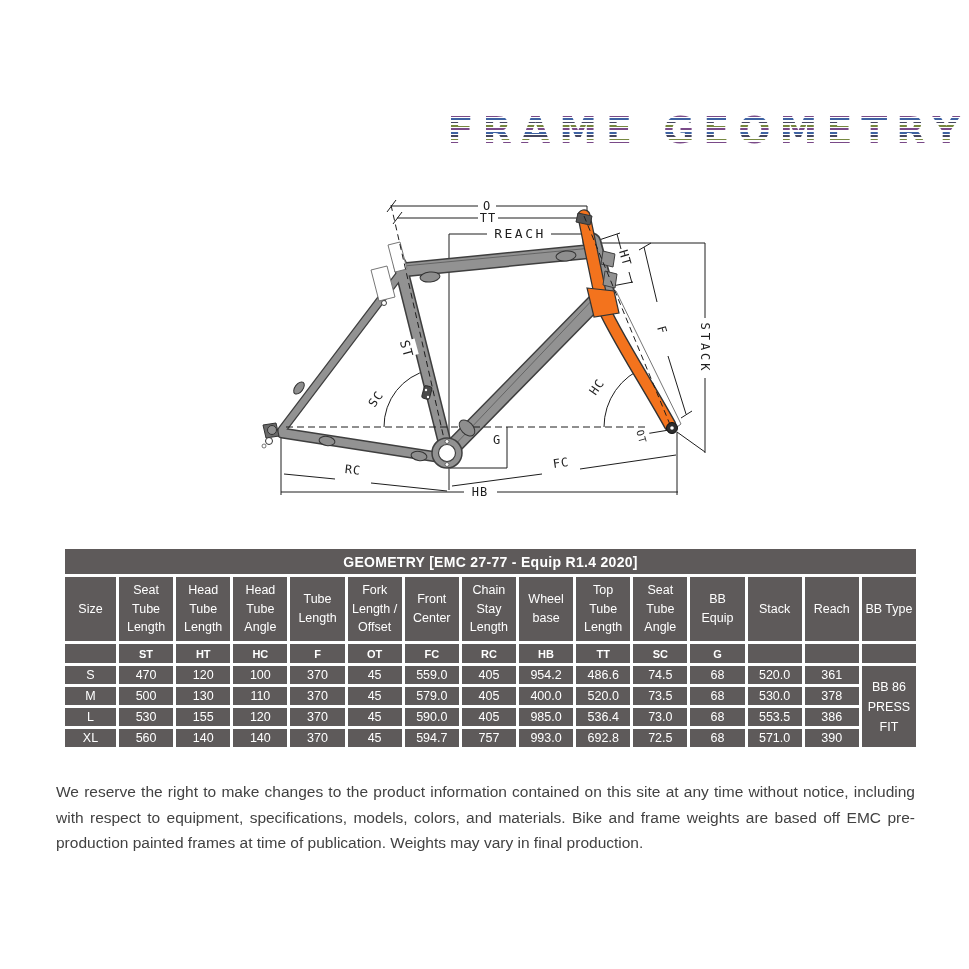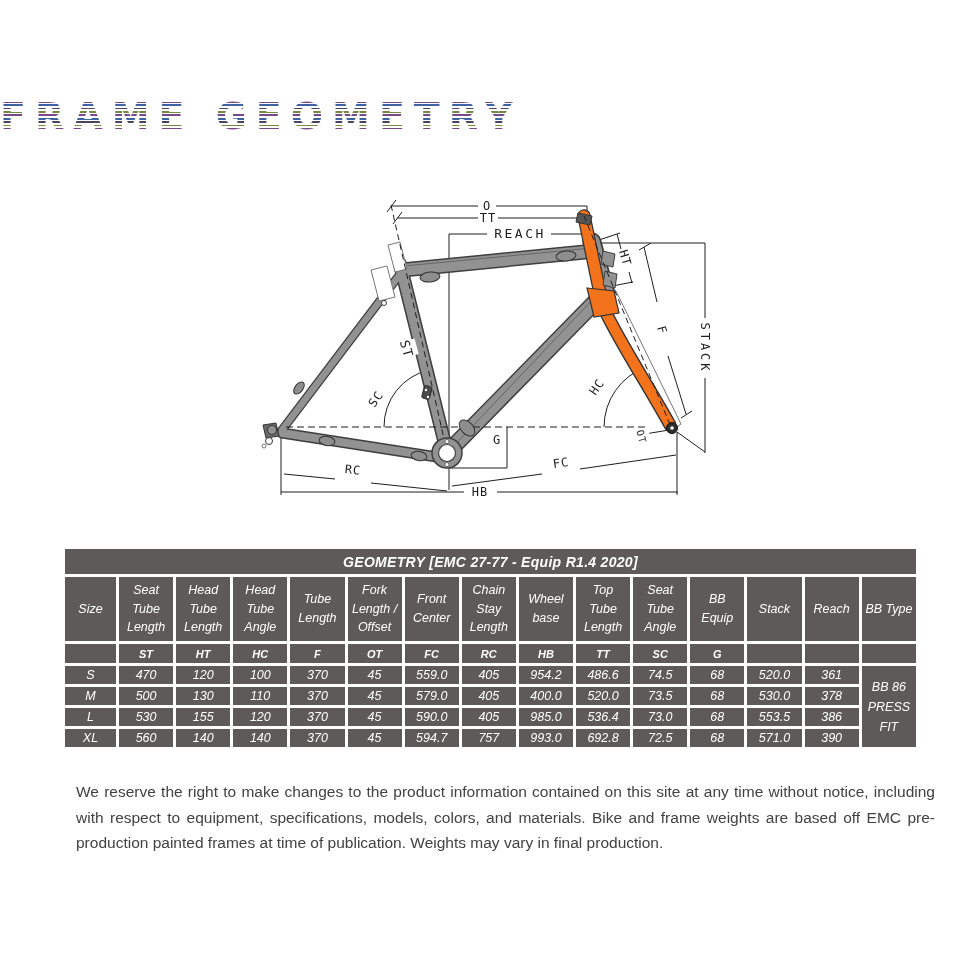--- a/index.html
+++ b/index.html
@@ -1,20 +1,20 @@
 <!DOCTYPE html>
 <html><head>
 <meta charset="utf-8">
 <style>
   html,body{margin:0;padding:0;background:#ffffff;}
   body{width:969px;height:969px;position:relative;font-family:"Liberation Sans",sans-serif;overflow:hidden;}
 
   
   .page-title{
-    position:absolute;top:94px;left:0;width:100%;text-align:left;
+    position:absolute;top:108px;left:0;width:100%;text-align:right;
     font-family:"DejaVu Sans",sans-serif;font-weight:800;font-size:38px;letter-spacing:9px;
     color:#55566a;
   }
   @supports ((-webkit-background-clip:text) or (background-clip:text)){
     .page-title{
       background:repeating-linear-gradient(180deg,
         #45455f 0px 1.8px,#ffffff 1.8px 3.4px,
         #76873f 3.4px 5.2px,#ffffff 5.2px 6.8px,
         #7a4a88 6.8px 8.6px,#ffffff 8.6px 10.2px,
         #3e62a2 10.2px 12px,#ffffff 12px 13.6px);
@@ -24,36 +24,36 @@
 
   
   .diagram{position:absolute;left:250px;top:185px;width:480px;height:320px;}
   .dim{stroke:#1e1e1e;stroke-width:1;fill:none;}
   .dimdash{stroke:#1e1e1e;stroke-width:1;fill:none;stroke-dasharray:6 4;}
   .lbl{fill:#1e1e1e;font-family:"DejaVu Sans Mono","Liberation Mono",monospace;font-size:12px;letter-spacing:1px;text-anchor:middle;}
 
   
   table.geo{
     position:absolute;top:546px;left:62px;width:857px;
-    border-collapse:collapse;table-layout:fixed;background:#0369a1;font-style:italic;
+    border-collapse:collapse;table-layout:fixed;background:#0369a1;
   }
   table.geo td, table.geo th{
     border:3px solid #ffffff;background:#5e5a5a;color:#ffffff;
     text-align:center;vertical-align:middle;padding:0;font-weight:normal;
     overflow:hidden;
   }
   tr.tbl-title td{font-size:14px;font-weight:bold;height:25px;letter-spacing:.3px;}
   tr.col-head th{font-size:12.5px;height:60px;line-height:1.5;padding:2px 3px;}
   tr.abbrev th{font-size:11px;font-weight:bold;height:19px;}
   tbody.geo-body td{font-size:12.5px;height:18px;}
   td.bbtype{font-size:12.5px;line-height:1.6;padding:0 6px;margin-top:23px;}
 
   
   .footer-note{
-    position:absolute;top:779px;left:76px;width:859px;
+    position:absolute;top:779px;left:56px;width:859px;
     font-size:15.5px;line-height:25.5px;color:#424242;text-align:justify;
   }
 </style>
 </head>
 <body>
 
 <div class="page-title">FRAME GEOMETRY</div>
 
 <svg class="diagram" viewBox="250 185 480 320" xmlns="http://www.w3.org/2000/svg">
 

